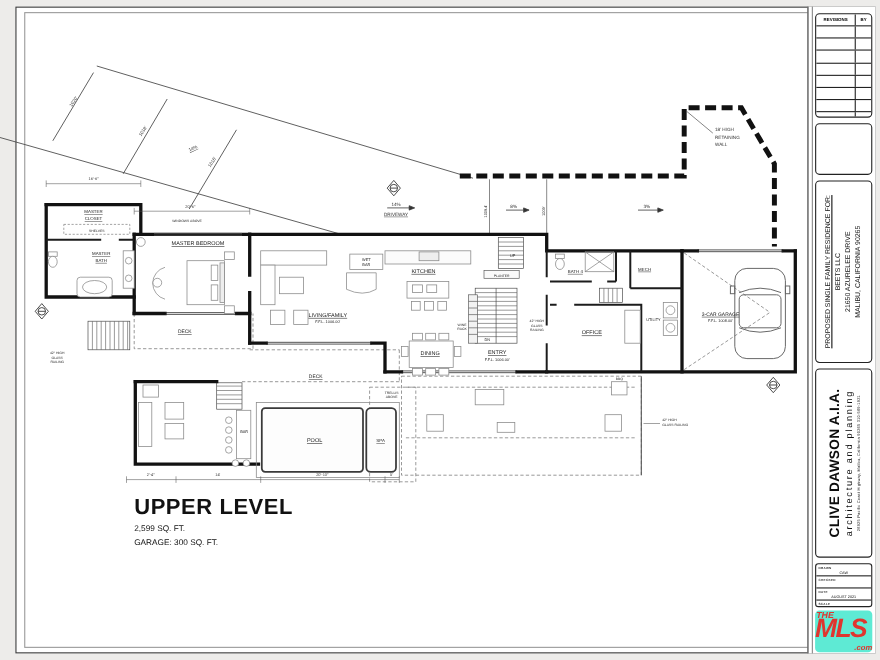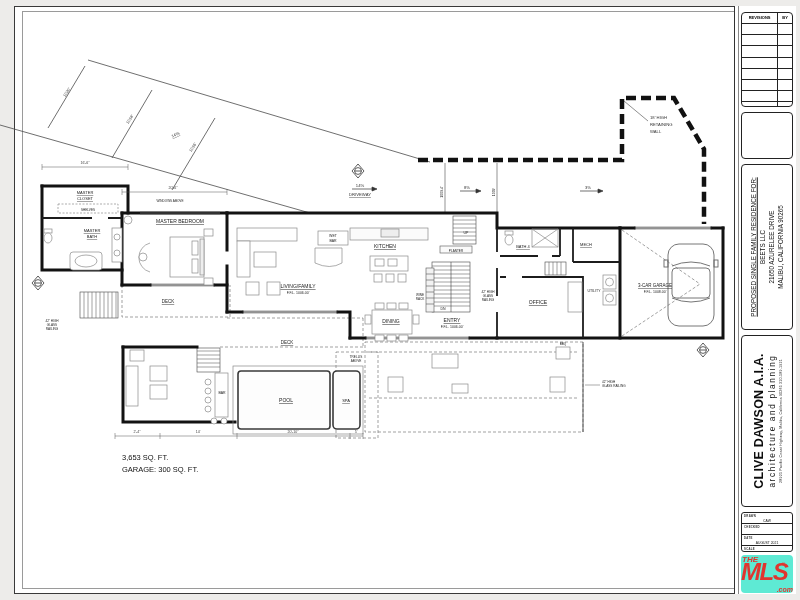--- a/index.html
+++ b/index.html
@@ -341,21 +341,22 @@
     <text class="dim" x="85" y="164">16'-6"</text>
     <text class="dim" x="173" y="189">20'-6"</text>
     <text class="dim" x="137" y="433">2'-4"</text>
     <text class="dim" x="198" y="433">14'</text>
     <text class="dim" x="293" y="433">20'-10"</text>
     <text class="dim" x="356" y="433">5'</text>
   </g>
 </svg>
 
 <div id="plan-header">
-  <div class="s">3,653 SQ. FT.</div>
+  <div class="t">UPPER LEVEL</div>
+  <div class="s">2,599 SQ. FT.</div>
   <div class="s">GARAGE: 300 SQ. FT.</div>
 </div>
 
 <div id="titleblock">
 
   <div id="revisions" class="tb-box">
     <div class="hd">
       <span class="c1">REVISIONS</span>
       <span class="c2">BY</span>
     </div>

